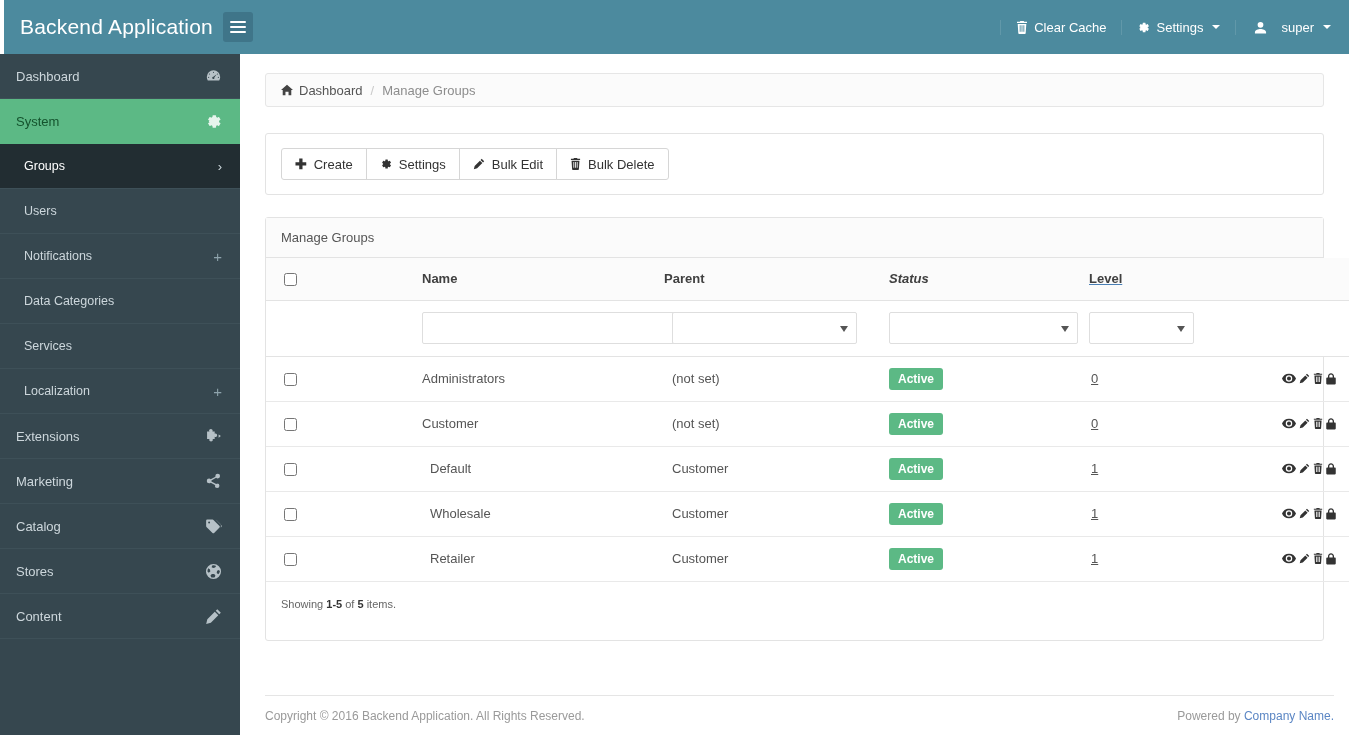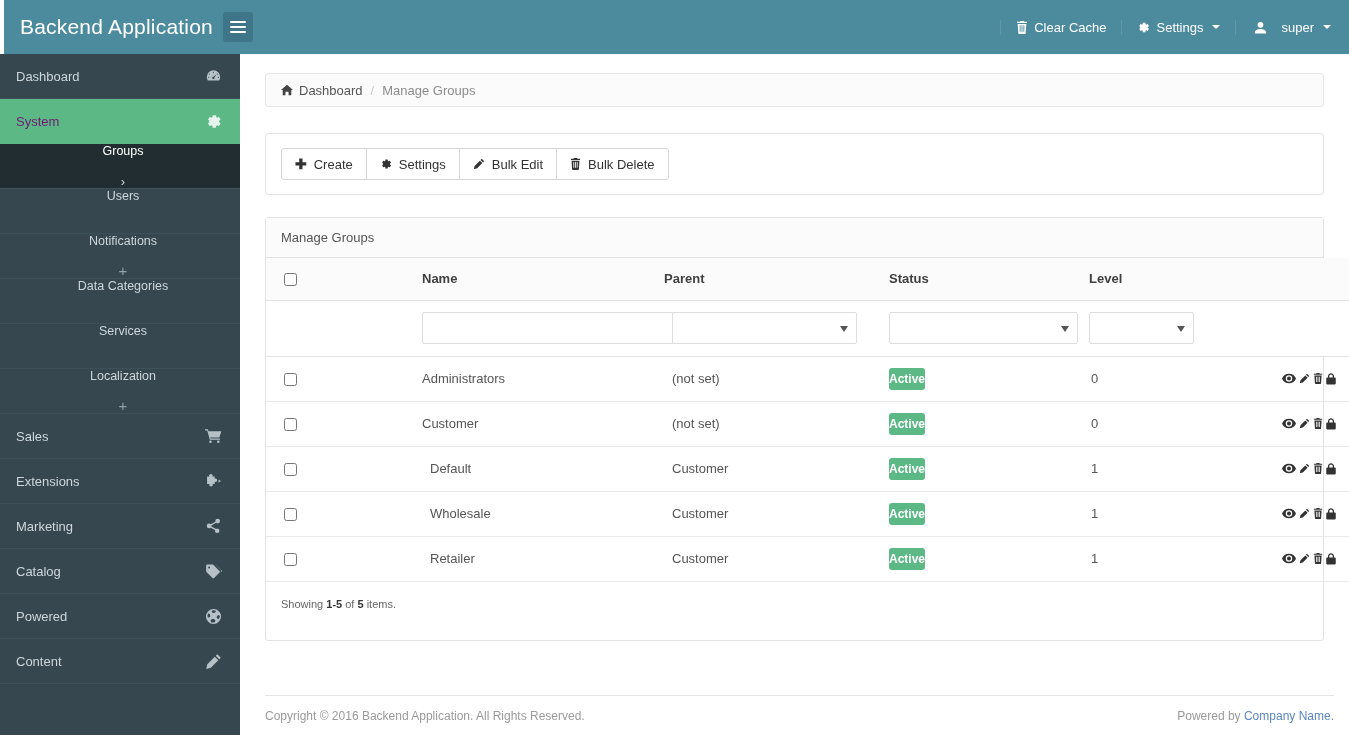--- a/index.html
+++ b/index.html
@@ -91,25 +91,25 @@
   }
   .side-item .label { flex: 1 1 auto; white-space: nowrap; }
   .side-item .ico { flex: 0 0 auto; opacity: .85; display: flex; align-items: center; }
   .side-item .ico svg { fill: #cdd7dc; display: block; }
   .side-item .plus { font-size: 15px; color: #8ea3ac; line-height: 1; }
   .side-item .chev { color: #cdd7dc; font-size: 13px; line-height: 1; }
 
   .side-item.dashboard { background: #36474f; }
   .side-item.active-green {
     background: #5cb985;
-    color: #701a75;
+    color: #14532d;
     border-bottom-color: #5cb985;
   }
   .side-item.active-green .ico svg { fill: #ffffff; }
-  .side-item.sub { padding-left: 24px; font-size: 12.5px; background: #36474f; flex-direction: column; }
+  .side-item.sub { padding-left: 24px; font-size: 12.5px; background: #36474f; }
   .side-item.sub.current { background: #222d32; color: #ffffff; }
 
   
   .content {
     position: absolute; top: 54px; left: 240px;
     width: 1109px; height: 681px;
     background: #ffffff;
     overflow: hidden;
   }
   .inner { padding: 19px 25px 0 25px; }
@@ -167,37 +167,37 @@
     font-size: 13px;
     color: #555;
   }
 
   table.grid { width: 100%; border-collapse: collapse; table-layout: fixed; }
   table.grid th, table.grid td { text-align: left; vertical-align: middle; }
   .col-cb   { width: 78px; }
   .col-name { width: 320px; }
   .col-par  { width: 215px; }
   .col-sta  { width: 200px; }
-  .col-lvl  { width: 133px; }
+  .col-lvl  { width: 133px; text-decoration: underline; }
   .col-act  { width: 140px; }
 
   thead.head-row th {
     height: 42px;
     padding: 0 8px;
     background: #fbfbfb;
     border-bottom: 1px solid #e3e3e3;
     font-size: 13px;
     font-weight: bold;
     color: #4a7fb5;
   }
   thead.head-row th .sortlink { color: #404040; cursor: pointer; text-decoration: none; }
   thead.head-row th.col-cb { padding-left: 18px; }
   thead.head-row th.col-name { padding-left: 78px; }
   thead.head-row th.col-par  { padding-left: 0; }
-  thead.head-row th.col-sta  { padding-left: 10px; }
+  thead.head-row th.col-sta  { padding-left: 10px; font-style: italic; }
   thead.head-row th.col-lvl  { padding-left: 10px; }
 
   tr.filter-row td {
     height: 56px;
     padding: 0 8px;
     border-bottom: 1px solid #e3e3e3;
     background: #fff;
   }
   tr.filter-row td.col-name { padding-left: 78px; }
   tr.filter-row td.col-sta  { padding-left: 10px; }
@@ -251,21 +251,21 @@
   tbody.body-rows td.col-lvl { padding-left: 12px; }
   tbody.body-rows td.col-act { padding-right: 16px; }
 
   .badge {
     display: inline-block;
     background: #5cb985;
     color: #ffffff;
     font-size: 12px;
     font-weight: bold;
     border-radius: 3px;
-    padding: 5px 0;
+    padding: 5px 9px;
     line-height: 1;
   }
 
   .actions { display: flex; align-items: center; justify-content: flex-end; gap: 3px; }
   .actions .act { cursor: pointer; display: inline-flex; align-items: center; }
   .actions .act svg { display: block; fill: #333; }
 
   input[type=checkbox].cb {
     width: 13px; height: 13px; margin: 0;
     cursor: pointer;
@@ -381,28 +381,20 @@
 
     <div class="side-item sub">
       <span class="label">Services</span>
     </div>
 
     <div class="side-item sub">
       <span class="label">Localization</span>
       <span class="plus">+</span>
     </div>
 
-    <div class="side-item">
-      <span class="label">Sales</span>
-      <span class="ico">
-        <svg width="17" height="16" viewBox="0 0 18 16">
-            <path d="M0 .8h3.1l.6 2.1h13.6l-2.1 6.7H5.6l.3 1.1h9.9v1.3H5.1L2.4 2.1H0V.8zm5.8 11.9a1.35 1.35 0 1 1 0 2.7 1.35 1.35 0 0 1 0-2.7zm8.3 0a1.35 1.35 0 1 1 0 2.7 1.35 1.35 0 0 1 0-2.7z"></path>
-          </svg>
-      </span>
-    </div>
 
     <div class="side-item">
       <span class="label">Extensions</span>
       <span class="ico">
         <svg width="17" height="16" viewBox="0 0 18 16">
             <path d="M6.2.6c1.05 0 1.9.75 1.9 1.7 0 .3-.1.6-.25.85h2.4v2.4c.25-.17.55-.27.87-.27.95 0 1.7.85 1.7 1.9s-.75 1.9-1.7 1.9a1.6 1.6 0 0 1-.87-.27v2.4H8.05c.15.25.25.55.25.85 0 .95-.85 1.7-1.9 1.7s-1.9-.75-1.9-1.7c0-.3.1-.6.25-.85H2.2V3.15h2.55A1.6 1.6 0 0 1 4.3 2.3c0-.95.85-1.7 1.9-1.7z"></path>
             <path d="M14.4 6.3l2.4 1.8-2.4 1.8V6.3z"></path>
           </svg>
       </span>
     </div>
@@ -420,21 +412,21 @@
       <span class="label">Catalog</span>
       <span class="ico">
         <svg width="17" height="16" viewBox="0 0 18 16">
             <path d="M8.1 1.2H2.4a1.2 1.2 0 0 0-1.2 1.2v5.7c0 .32.13.62.35.85l6.4 6.4c.47.47 1.23.47 1.7 0l5.7-5.7a1.2 1.2 0 0 0 0-1.7L8.95 1.55a1.2 1.2 0 0 0-.85-.35zM4.35 5.3a1.05 1.05 0 1 1 0-2.1 1.05 1.05 0 0 1 0 2.1z"></path>
             <path d="M11.3 1.2l6.05 6.05c.47.47.47 1.23 0 1.7l-.6.6 .15-3.1-4.6-4.6-1-.65z"></path>
           </svg>
       </span>
     </div>
 
     <div class="side-item">
-      <span class="label">Powered</span>
+      <span class="label">Stores</span>
       <span class="ico">
         <svg width="17" height="17" viewBox="0 0 16 16">
             <path d="M8 .9A7.1 7.1 0 1 0 8 15.1 7.1 7.1 0 0 0 8 .9zm0 1.3c.9 0 1.75.2 2.5.56l-1 1.5-1.7.55-1.6-.8.5-1.5c.42-.2.85-.3 1.3-.31zM3.1 5l1.6 1.1.3 1.9-1.5 1.2-1.2-1.2A5.8 5.8 0 0 1 3.1 5zm2.6 8.3l-.5-1.7 1.35-1.15h2.1l1.15 1.3-.6 1.7a5.8 5.8 0 0 1-3.5-.15zm6.8-2.6l-1.5-1.4.35-1.95 1.8-.75.9 1.25a5.8 5.8 0 0 1-1.55 2.85z"></path>
           </svg>
       </span>
     </div>
 
     <div class="side-item">
       <span class="label">Content</span>
       <span class="ico">

